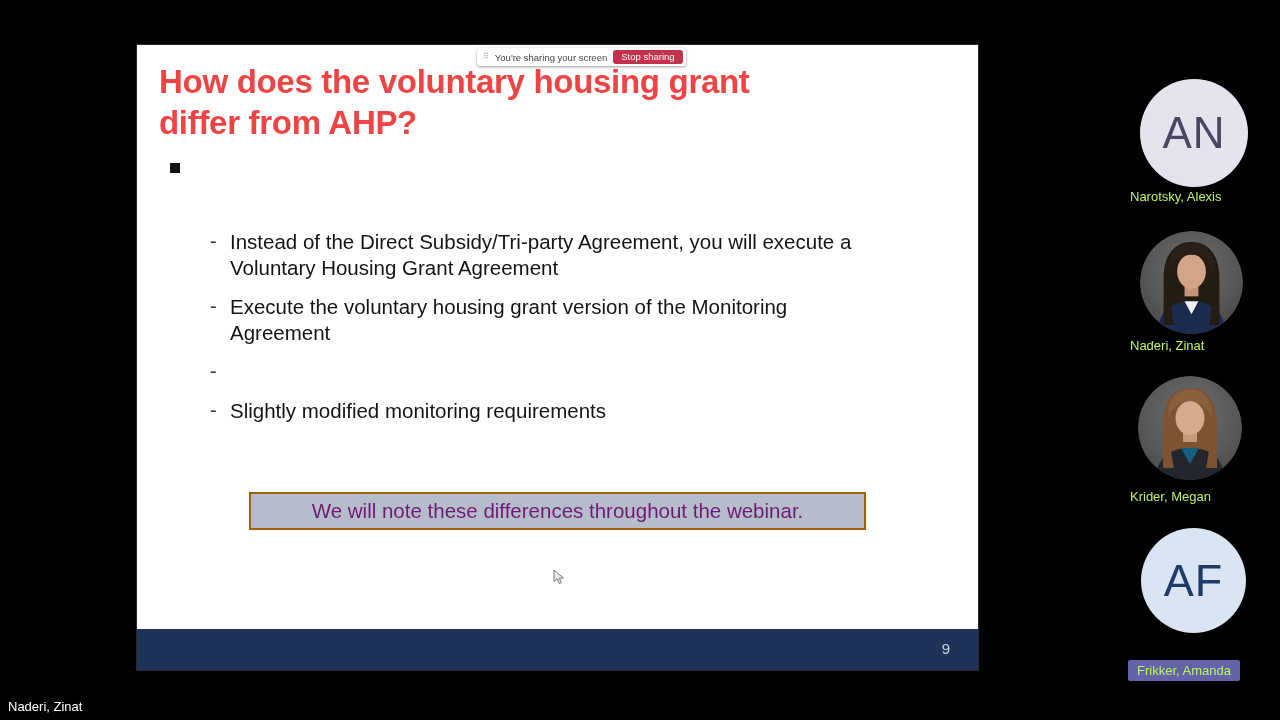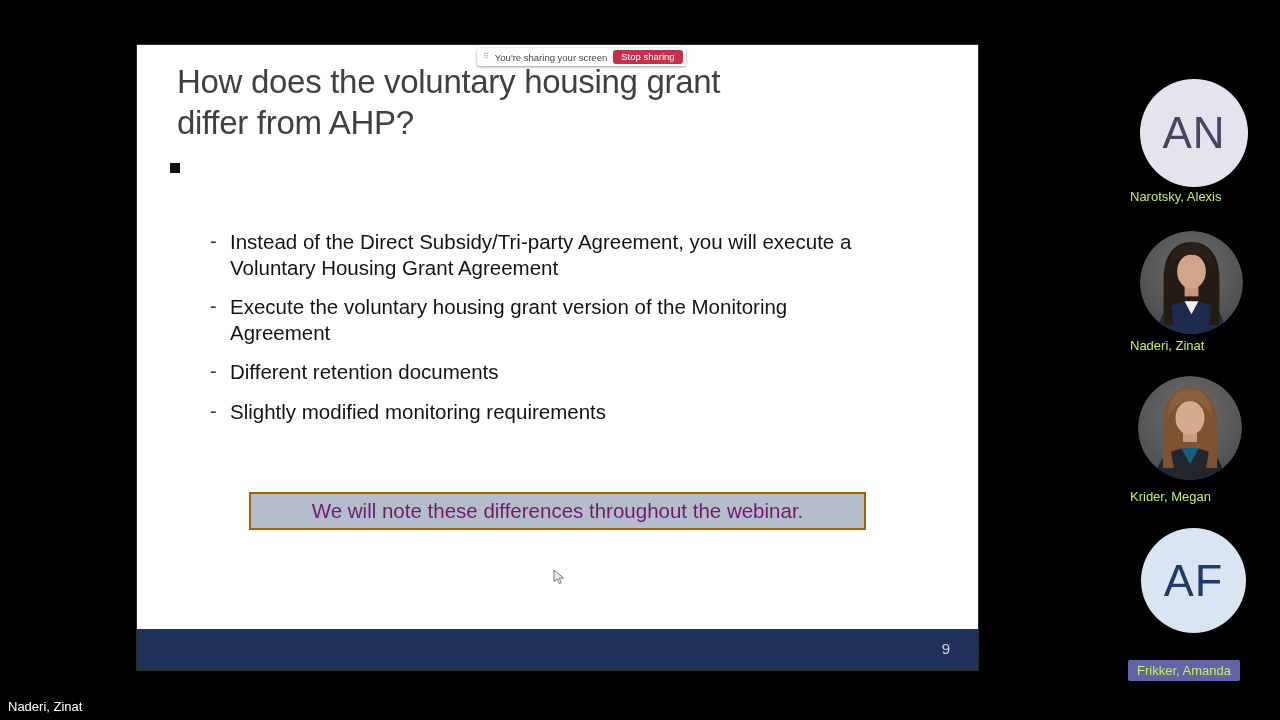--- a/index.html
+++ b/index.html
@@ -3,23 +3,23 @@
 <meta charset="utf-8">
 <style>
   * { margin:0; padding:0; box-sizing:border-box; }
   html,body { width:1280px; height:720px; background:#000; overflow:hidden;
               font-family:"Liberation Sans", sans-serif; }
   .stage { position:absolute; inset:0; }
 
   
   .slide { position:absolute; left:137px; top:45px; width:841px; height:625px;
            background:#ffffff; box-shadow:0 0 0 1px #2a2a2a; }
-  .slide-title { position:absolute; left:40px; top:16px; width:760px;
-                 font-size:33px; font-weight:400; line-height:41px;
-                 color:#404040; white-space:pre-line; letter-spacing:-0.3px; }
+  .slide-title { position:absolute; left:22px; top:16px; width:760px;
+                 font-size:33px; font-weight:700; line-height:41px;
+                 color:#ef4444; white-space:pre-line; letter-spacing:-0.3px; }
   .bullet-row { position:absolute; left:33px; top:108px; width:780px; display:flex; }
   .sq-marker { width:10px; height:10px; background:#111; margin-top:10px;
                margin-right:19px; flex:none; }
   .bullet-text { font-size:24.5px; line-height:31px; color:#141414; white-space:pre-line; }
   .sub-list { position:absolute; left:73px; top:184px; width:740px; }
   .sub-row { display:flex; margin-bottom:14px; }
   .dash-marker { width:12px; margin-right:8px; flex:none;
                  font-size:20px; color:#333; line-height:25px; }
   .sub-text { font-size:20.5px; line-height:25.5px; color:#141414; white-space:pre-line; }
   .callout { position:absolute; left:112px; top:447px; width:617px; height:38px;
@@ -83,21 +83,20 @@
         <p class="sub-text">Instead of the Direct Subsidy/Tri-party Agreement, you will execute a
 Voluntary Housing Grant Agreement</p>
       </div>
       <div class="sub-row">
         <span class="dash-marker">-</span>
         <p class="sub-text">Execute the voluntary housing grant version of the Monitoring
 Agreement</p>
       </div>
       <div class="sub-row">
         <span class="dash-marker">-</span>
-        <p class="sub-text">Different retention documents</p>
       </div>
       <div class="sub-row">
         <span class="dash-marker">-</span>
         <p class="sub-text">Slightly modified monitoring requirements</p>
       </div>
     </div>
 
     <div class="callout">We will note these differences throughout the webinar.</div>
 
     <div class="slide-footer">

